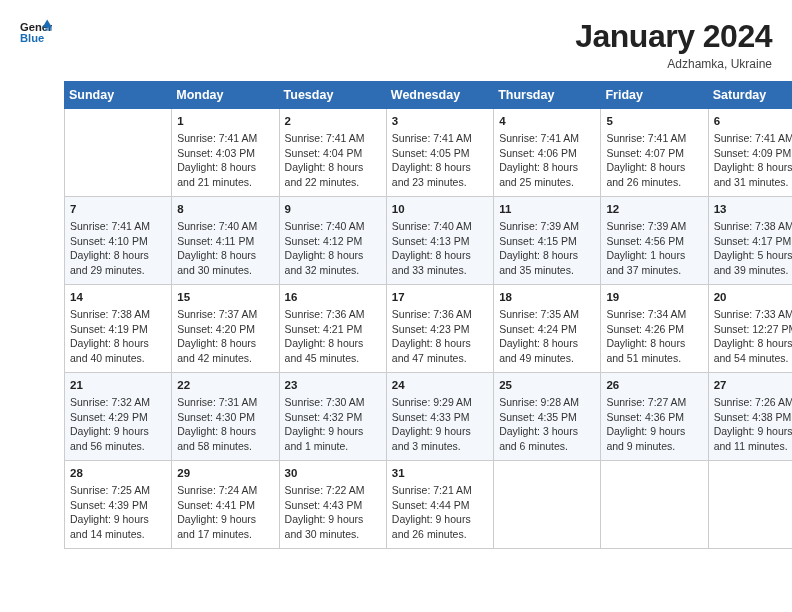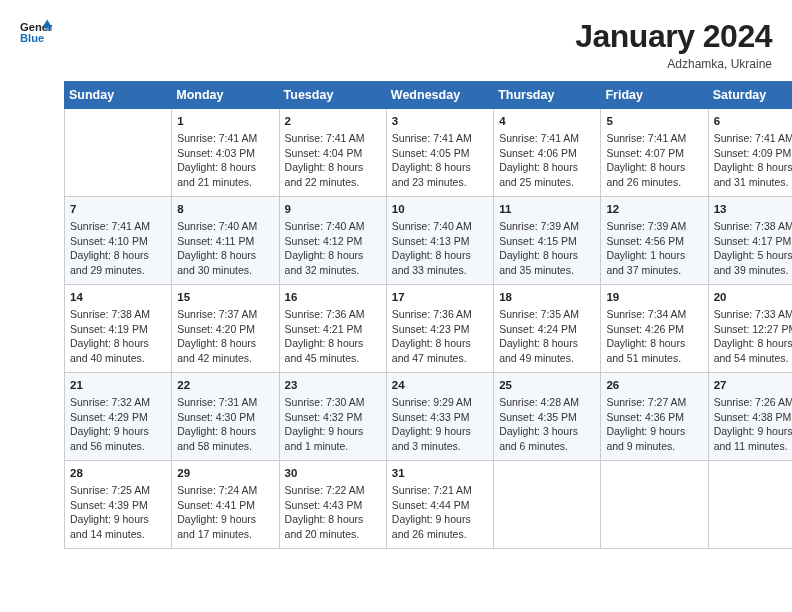--- a/index.html
+++ b/index.html
@@ -142,28 +142,28 @@
           <td><span class="day-num">17</span><span>Sunrise: 7:36 AM</span><br><span>Sunset: 4:23 PM</span><br><span>Daylight: 8 hours and 47 minutes.</span></td>
           <td><span class="day-num">18</span><span>Sunrise: 7:35 AM</span><br><span>Sunset: 4:24 PM</span><br><span>Daylight: 8 hours and 49 minutes.</span></td>
           <td><span class="day-num">19</span><span>Sunrise: 7:34 AM</span><br><span>Sunset: 4:26 PM</span><br><span>Daylight: 8 hours and 51 minutes.</span></td>
           <td><span class="day-num">20</span><span>Sunrise: 7:33 AM</span><br><span>Sunset: 12:27 PM</span><br><span>Daylight: 8 hours and 54 minutes.</span></td>
         </tr>
         <tr>
           <td><span class="day-num">21</span><span>Sunrise: 7:32 AM</span><br><span>Sunset: 4:29 PM</span><br><span>Daylight: 9 hours and 56 minutes.</span></td>
           <td><span class="day-num">22</span><span>Sunrise: 7:31 AM</span><br><span>Sunset: 4:30 PM</span><br><span>Daylight: 8 hours and 58 minutes.</span></td>
           <td><span class="day-num">23</span><span>Sunrise: 7:30 AM</span><br><span>Sunset: 4:32 PM</span><br><span>Daylight: 9 hours and 1 minute.</span></td>
           <td><span class="day-num">24</span><span>Sunrise: 9:29 AM</span><br><span>Sunset: 4:33 PM</span><br><span>Daylight: 9 hours and 3 minutes.</span></td>
-          <td><span class="day-num">25</span><span>Sunrise: 4:28 AM</span><br><span>Sunset: 4:35 PM</span><br><span>Daylight: 3 hours and 6 minutes.</span></td>
+          <td><span class="day-num">25</span><span>Sunrise: 9:28 AM</span><br><span>Sunset: 4:35 PM</span><br><span>Daylight: 3 hours and 6 minutes.</span></td>
           <td><span class="day-num">26</span><span>Sunrise: 7:27 AM</span><br><span>Sunset: 4:36 PM</span><br><span>Daylight: 9 hours and 9 minutes.</span></td>
           <td><span class="day-num">27</span><span>Sunrise: 7:26 AM</span><br><span>Sunset: 4:38 PM</span><br><span>Daylight: 9 hours and 11 minutes.</span></td>
         </tr>
         <tr>
           <td><span class="day-num">28</span><span>Sunrise: 7:25 AM</span><br><span>Sunset: 4:39 PM</span><br><span>Daylight: 9 hours and 14 minutes.</span></td>
           <td><span class="day-num">29</span><span>Sunrise: 7:24 AM</span><br><span>Sunset: 4:41 PM</span><br><span>Daylight: 9 hours and 17 minutes.</span></td>
-          <td><span class="day-num">30</span><span>Sunrise: 7:22 AM</span><br><span>Sunset: 4:43 PM</span><br><span>Daylight: 8 hours and 20 minutes.</span></td>
+          <td><span class="day-num">30</span><span>Sunrise: 7:22 AM</span><br><span>Sunset: 4:43 PM</span><br><span>Daylight: 9 hours and 30 minutes.</span></td>
           <td><span class="day-num">31</span><span>Sunrise: 7:21 AM</span><br><span>Sunset: 4:44 PM</span><br><span>Daylight: 9 hours and 26 minutes.</span></td>
           <td class="cell-empty"></td>
           <td class="cell-empty"></td>
           <td class="cell-empty"></td>
         </tr>
       </tbody>
   </table>
 </div>
 
 </body></html>

